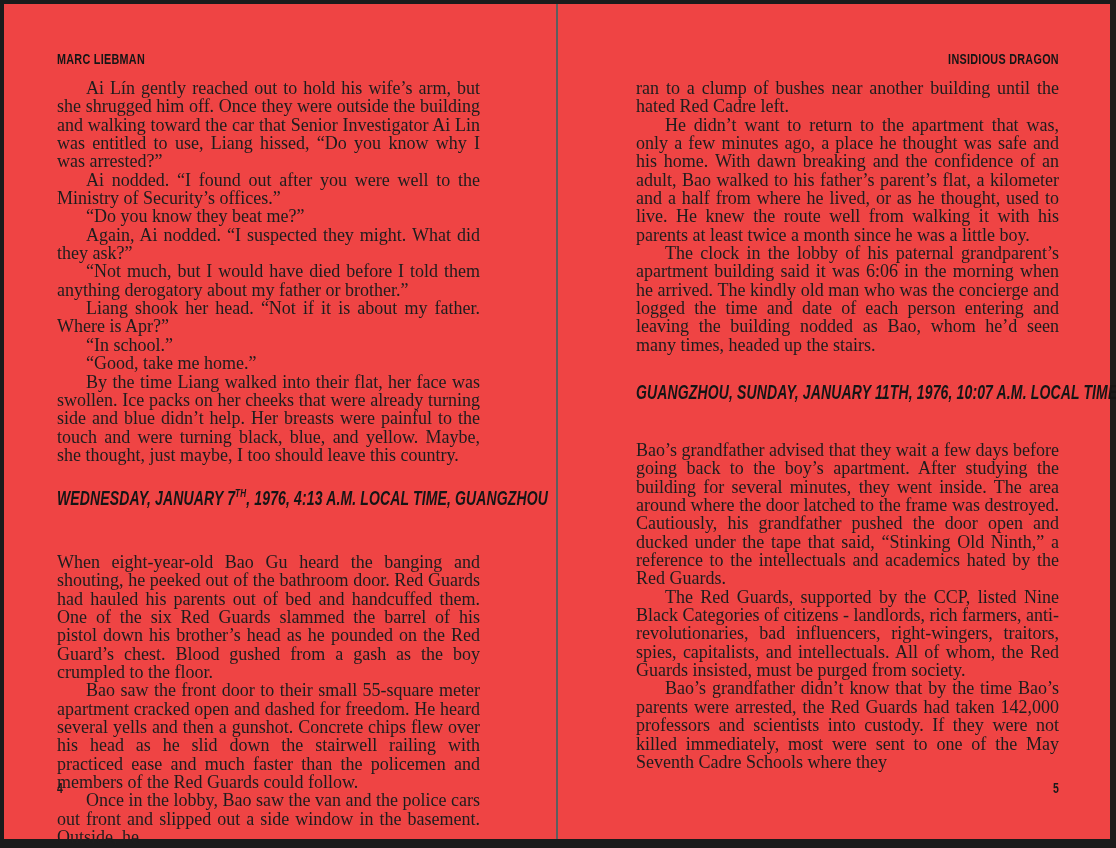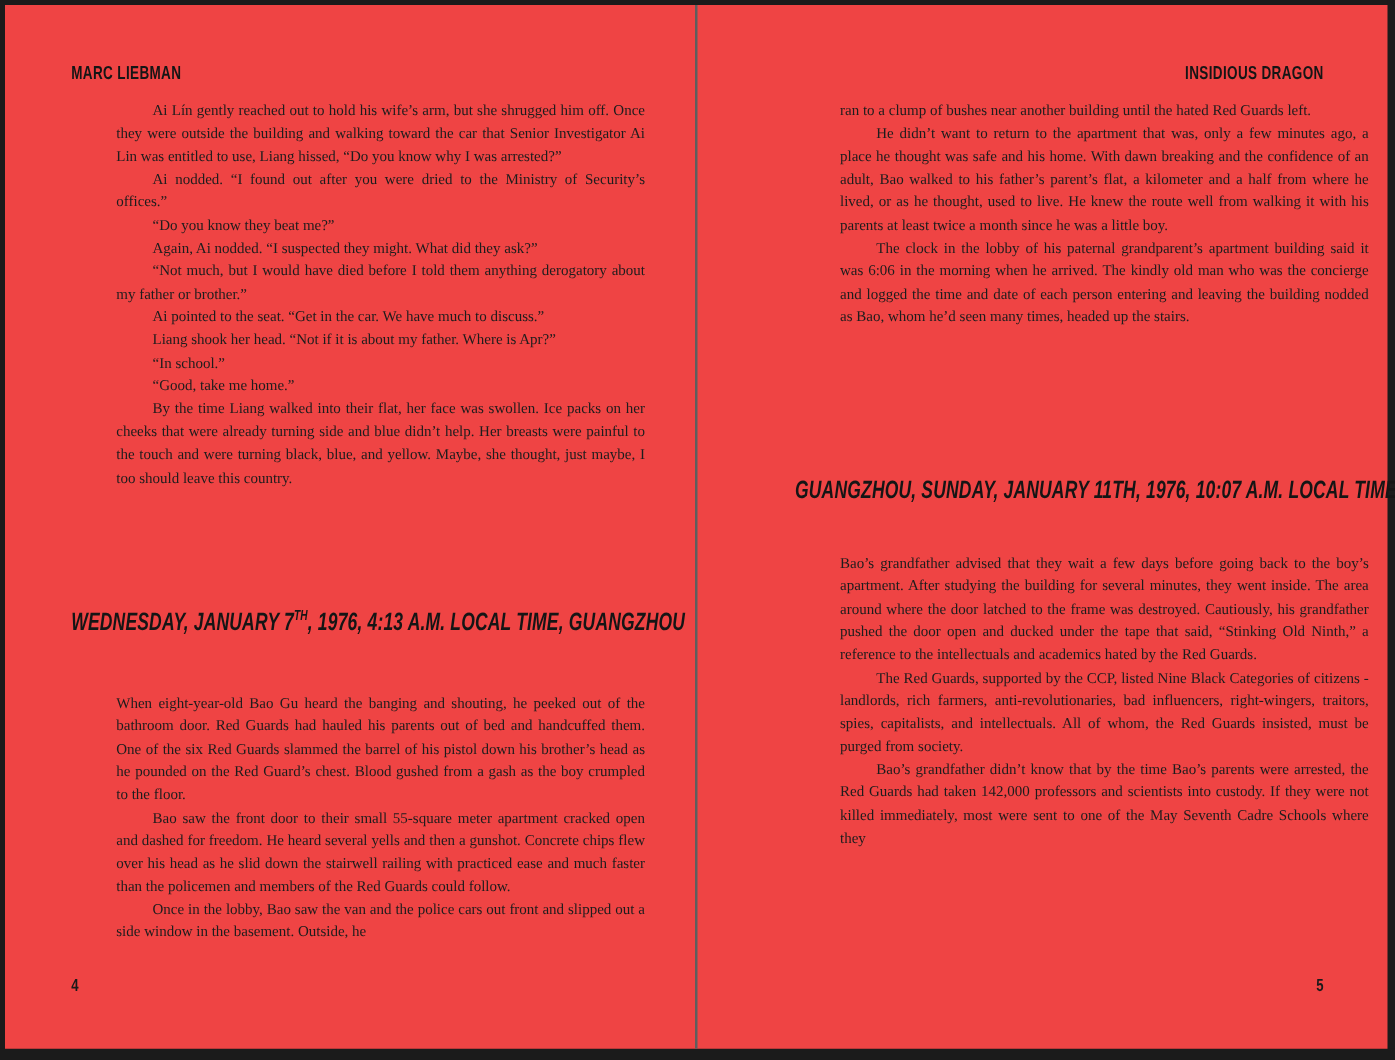--- a/index.html
+++ b/index.html
@@ -37,24 +37,23 @@
     transform: scaleX(0.72);
     transform-origin: left center;
     white-space: nowrap;
   }
   .page.side-right .running-head { right: 0; transform-origin: right center; }
 
   .text-block {
     position: absolute;
     left: 0;
     width: 423px;
-    font-size: 12px;
+    font-size: 18px;
     line-height: 18.35px;
     text-align: justify;
-    margin-left: 36px;
   }
   .text-block p { margin: 0; }
   .text-block p.indent { text-indent: 29px; }
 
   .side-left  .block1 { top: 79px; }
   .side-left  .block2 { top: 553px; }
   .side-right .block1 { top: 79px; }
   .side-right .block2 { top: 441px; }
 
   .section-heading {
@@ -96,25 +95,24 @@
   <div class="frame left"></div>
   <div class="frame right"></div>
   <div class="frame bottom"></div>
   <div class="divider"></div>
 
   <section class="page side-left">
     <header class="running-head">MARC LIEBMAN</header>
 
     <div class="text-block block1">
         <p class="indent">Ai Lín gently reached out to hold his wife’s arm, but she shrugged him off. Once they were outside the building and walking toward the car that Senior Investigator Ai Lin was entitled to use, Liang hissed, “Do you know why I was arrested?”</p>
-        <p class="indent">Ai nodded. “I found out after you were dried to the Ministry of Security’s offices.”</p>
+        <p class="indent">Ai nodded. “I found out after you were well to the Ministry of Security’s offices.”</p>
         <p class="indent">“Do you know they beat me?”</p>
         <p class="indent">Again, Ai nodded. “I suspected they might. What did they ask?”</p>
         <p class="indent">“Not much, but I would have died before I told them anything derogatory about my father or brother.”</p>
-        <p class="indent">Ai pointed to the seat. “Get in the car. We have much to discuss.”</p>
         <p class="indent">Liang shook her head. “Not if it is about my father. Where is Apr?”</p>
         <p class="indent">“In school.”</p>
         <p class="indent">“Good, take me home.”</p>
         <p class="indent">By the time Liang walked into their flat, her face was swollen. Ice packs on her cheeks that were already turning side and blue didn’t help. Her breasts were painful to the touch and were turning black, blue, and yellow. Maybe, she thought, just maybe, I too should leave this country.</p>
       </div>
 
     <h2 class="section-heading"><span>WEDNESDAY, JANUARY 7</span><sup>TH</sup><span>, 1976, 4:13 A.M. LOCAL TIME, GUANGZHOU</span></h2>
 
     <div class="text-block block2">
         <p>When eight-year-old Bao Gu heard the banging and shouting, he peeked out of the bathroom door. Red Guards had hauled his parents out of bed and handcuffed them. One of the six Red Guards slammed the barrel of his pistol down his brother’s head as he pounded on the Red Guard’s chest. Blood gushed from a gash as the boy crumpled to the floor.</p>
@@ -122,21 +120,21 @@
         <p class="indent">Once in the lobby, Bao saw the van and the police cars out front and slipped out a side window in the basement. Outside, he</p>
       </div>
 
     <div class="page-number">4</div>
   </section>
 
   <section class="page side-right">
     <header class="running-head">INSIDIOUS DRAGON</header>
 
     <div class="text-block block1">
-        <p>ran to a clump of bushes near another building until the hated Red Guards left.</p>
+        <p>ran to a clump of bushes near another building until the hated Red Cadre left.</p>
         <p class="indent">He didn’t want to return to the apartment that was, only a few minutes ago, a place he thought was safe and his home. With dawn breaking and the confidence of an adult, Bao walked to his father’s parent’s flat, a kilometer and a half from where he lived, or as he thought, used to live. He knew the route well from walking it with his parents at least twice a month since he was a little boy.</p>
         <p class="indent">The clock in the lobby of his paternal grandparent’s apartment building said it was 6:06 in the morning when he arrived. The kindly old man who was the concierge and logged the time and date of each person entering and leaving the building nodded as Bao, whom he’d seen many times, headed up the stairs.</p>
       </div>
 
     <h2 class="section-heading"><span>GUANGZHOU, SUNDAY, JANUARY 11TH, 1976, 10:07 A.M. LOCAL TIME</span><sup></sup><span></span></h2>
 
     <div class="text-block block2">
         <p>Bao’s grandfather advised that they wait a few days before going back to the boy’s apartment. After studying the building for several minutes, they went inside. The area around where the door latched to the frame was destroyed. Cautiously, his grandfather pushed the door open and ducked under the tape that said, “Stinking Old Ninth,” a reference to the intellectuals and academics hated by the Red Guards.</p>
         <p class="indent">The Red Guards, supported by the CCP, listed Nine Black Categories of citizens - landlords, rich farmers, anti-revolutionaries, bad influencers, right-wingers, traitors, spies, capitalists, and intellectuals. All of whom, the Red Guards insisted, must be purged from society.</p>
         <p class="indent">Bao’s grandfather didn’t know that by the time Bao’s parents were arrested, the Red Guards had taken 142,000 professors and scientists into custody. If they were not killed immediately, most were sent to one of the May Seventh Cadre Schools where they</p>

